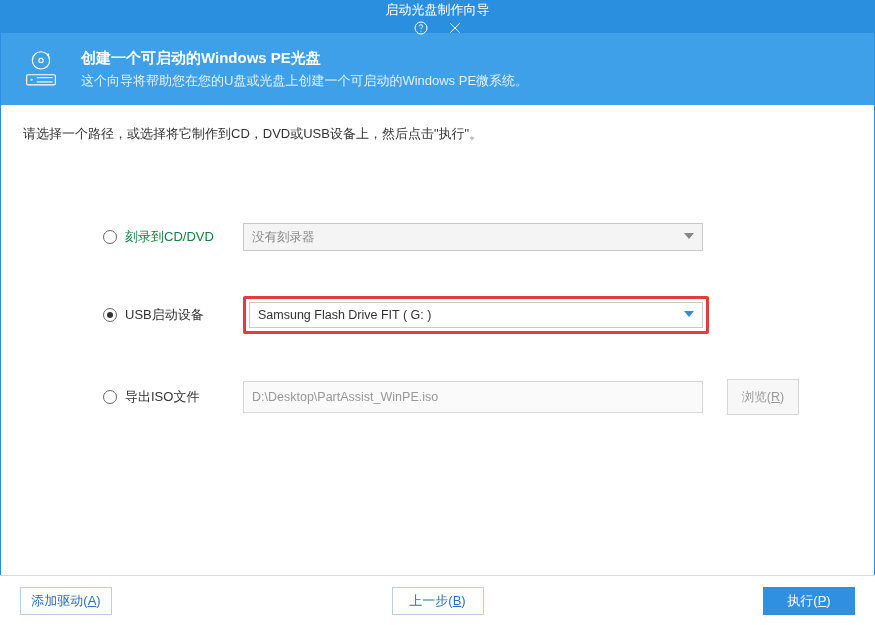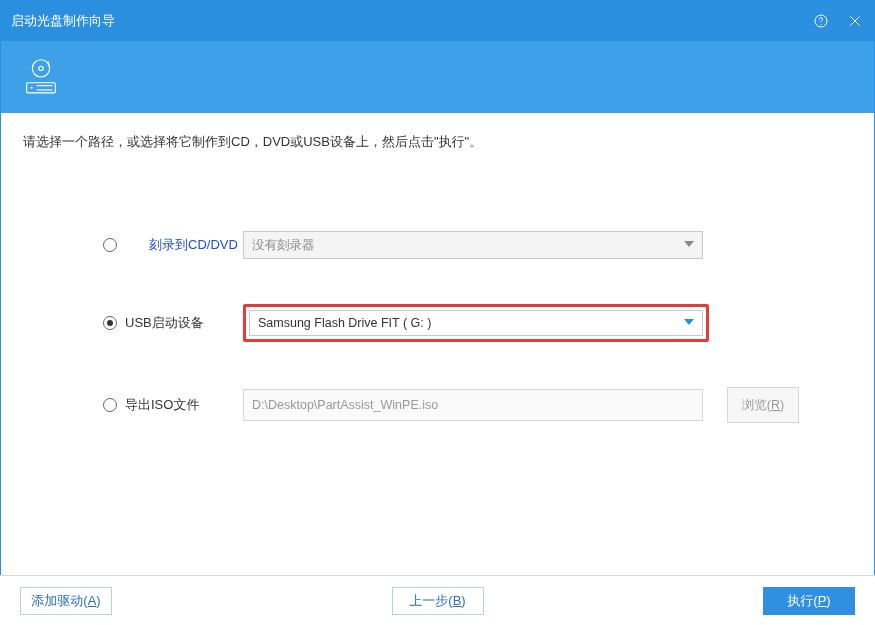--- a/index.html
+++ b/index.html
@@ -1,19 +1,19 @@
 <!DOCTYPE html>
 <html><head>
 <meta charset="utf-8">
 <style>
   * { box-sizing: border-box; margin: 0; padding: 0; font-family: "Microsoft YaHei", "SimSun", Arial, sans-serif; }
   body { width: 875px; height: 625px; overflow: hidden; border: 1px solid #2b8fe0; background: #fff; }
 
   
-  .title-bar { height: 40px; background: #2b8fe0; color: #fff; display: flex; align-items: center; padding: 0 10px; font-size: 13px; }
+  .title-bar { height: 32px; background: #2b8fe0; color: #fff; display: flex; align-items: center; padding: 0 10px; font-size: 13px; flex-direction: column; }
   .title-bar .title-text { flex: 1; }
   .title-bar .title-icons { display: flex; gap: 16px; align-items: center; }
   .title-bar .icon-btn { width: 18px; height: 18px; display: flex; align-items: center; justify-content: center; cursor: pointer; color: #fff; }
   .title-bar .icon-btn svg { width: 16px; height:16px; stroke:#fff; stroke-width:1.5; fill:none; }
 
   
   .header-band { background: #3fa0ea; color:#fff; padding: 12px 16px; display:flex; align-items:center; gap:16px; }
   .header-icon { width:48px; height:48px; display:flex; align-items:center; justify-content:center; }
   .header-icon svg { width:46px; height:46px; stroke:#fff; stroke-width:1.6; fill:none; }
   .header-text .h-title { font-size:15px; font-weight:bold; margin-bottom:4px; }
@@ -21,21 +21,21 @@
 
   
   .main { padding: 20px 22px 0 22px; color:#333; }
   .instruction { font-size:13px; margin-bottom: 80px; }
 
   .options { padding-left: 80px; }
   .opt-row { display:flex; align-items:center; margin-bottom: 45px; }
   .radio-wrap { display:flex; align-items:center; width: 140px; font-size:13px; }
   .radio-circle { width:14px; height:14px; border:1px solid #666; border-radius:50%; margin-right:8px; display:flex; align-items:center; justify-content:center; background:#fff; }
   .radio-circle.selected::after { content:""; width:6px; height:6px; background:#333; border-radius:50%; }
-  .radio-label.gray { color:#1d4ed8;margin-left:24px; }
+  .radio-label.gray { color:#15803d; }
 
   .field-box { flex:1; max-width:460px; }
   .combo { height:28px; border:1px solid #c9c9c9; background:#f6f6f6; display:flex; align-items:center; padding:0 8px; font-size:12.5px; color:#555; position:relative; }
   .combo.disabled { color:#888; background:#f4f4f4; }
   .combo .caret { margin-left:auto; }
   .combo .caret svg { width:10px; height:10px; fill:#888; }
 
   .combo.active { background:#fff; color:#333; }
   .combo.active .caret svg { fill:#2b8fe0; }
 
@@ -79,20 +79,24 @@
   <div class="header-icon">
     <svg viewBox="0 0 64 64">
       <circle cx="32" cy="20" r="12"></circle>
       <circle cx="32" cy="20" r="3"></circle>
       <circle cx="42" cy="12" r="1.5" fill="#fff" stroke="none"></circle>
       <rect x="12" y="40" width="40" height="14" rx="2"></rect>
       <circle cx="19" cy="47" r="1.5" fill="#fff" stroke="none"></circle>
       <line x1="26" y1="44" x2="48" y2="44"></line>
       <line x1="26" y1="50" x2="48" y2="50"></line>
     </svg>
+  </div>
+  <div class="header-text">
+    <div class="h-title">创建一个可启动的Windows PE光盘</div>
+    <div class="h-sub">这个向导将帮助您在您的U盘或光盘上创建一个可启动的Windows PE微系统。</div>
   </div>
 </div>
 
 <div class="main">
   <div class="instruction">请选择一个路径，或选择将它制作到CD，DVD或USB设备上，然后点击"执行"。</div>
 
   <div class="options">
 
     <div class="opt-row">
       <label class="radio-wrap">

